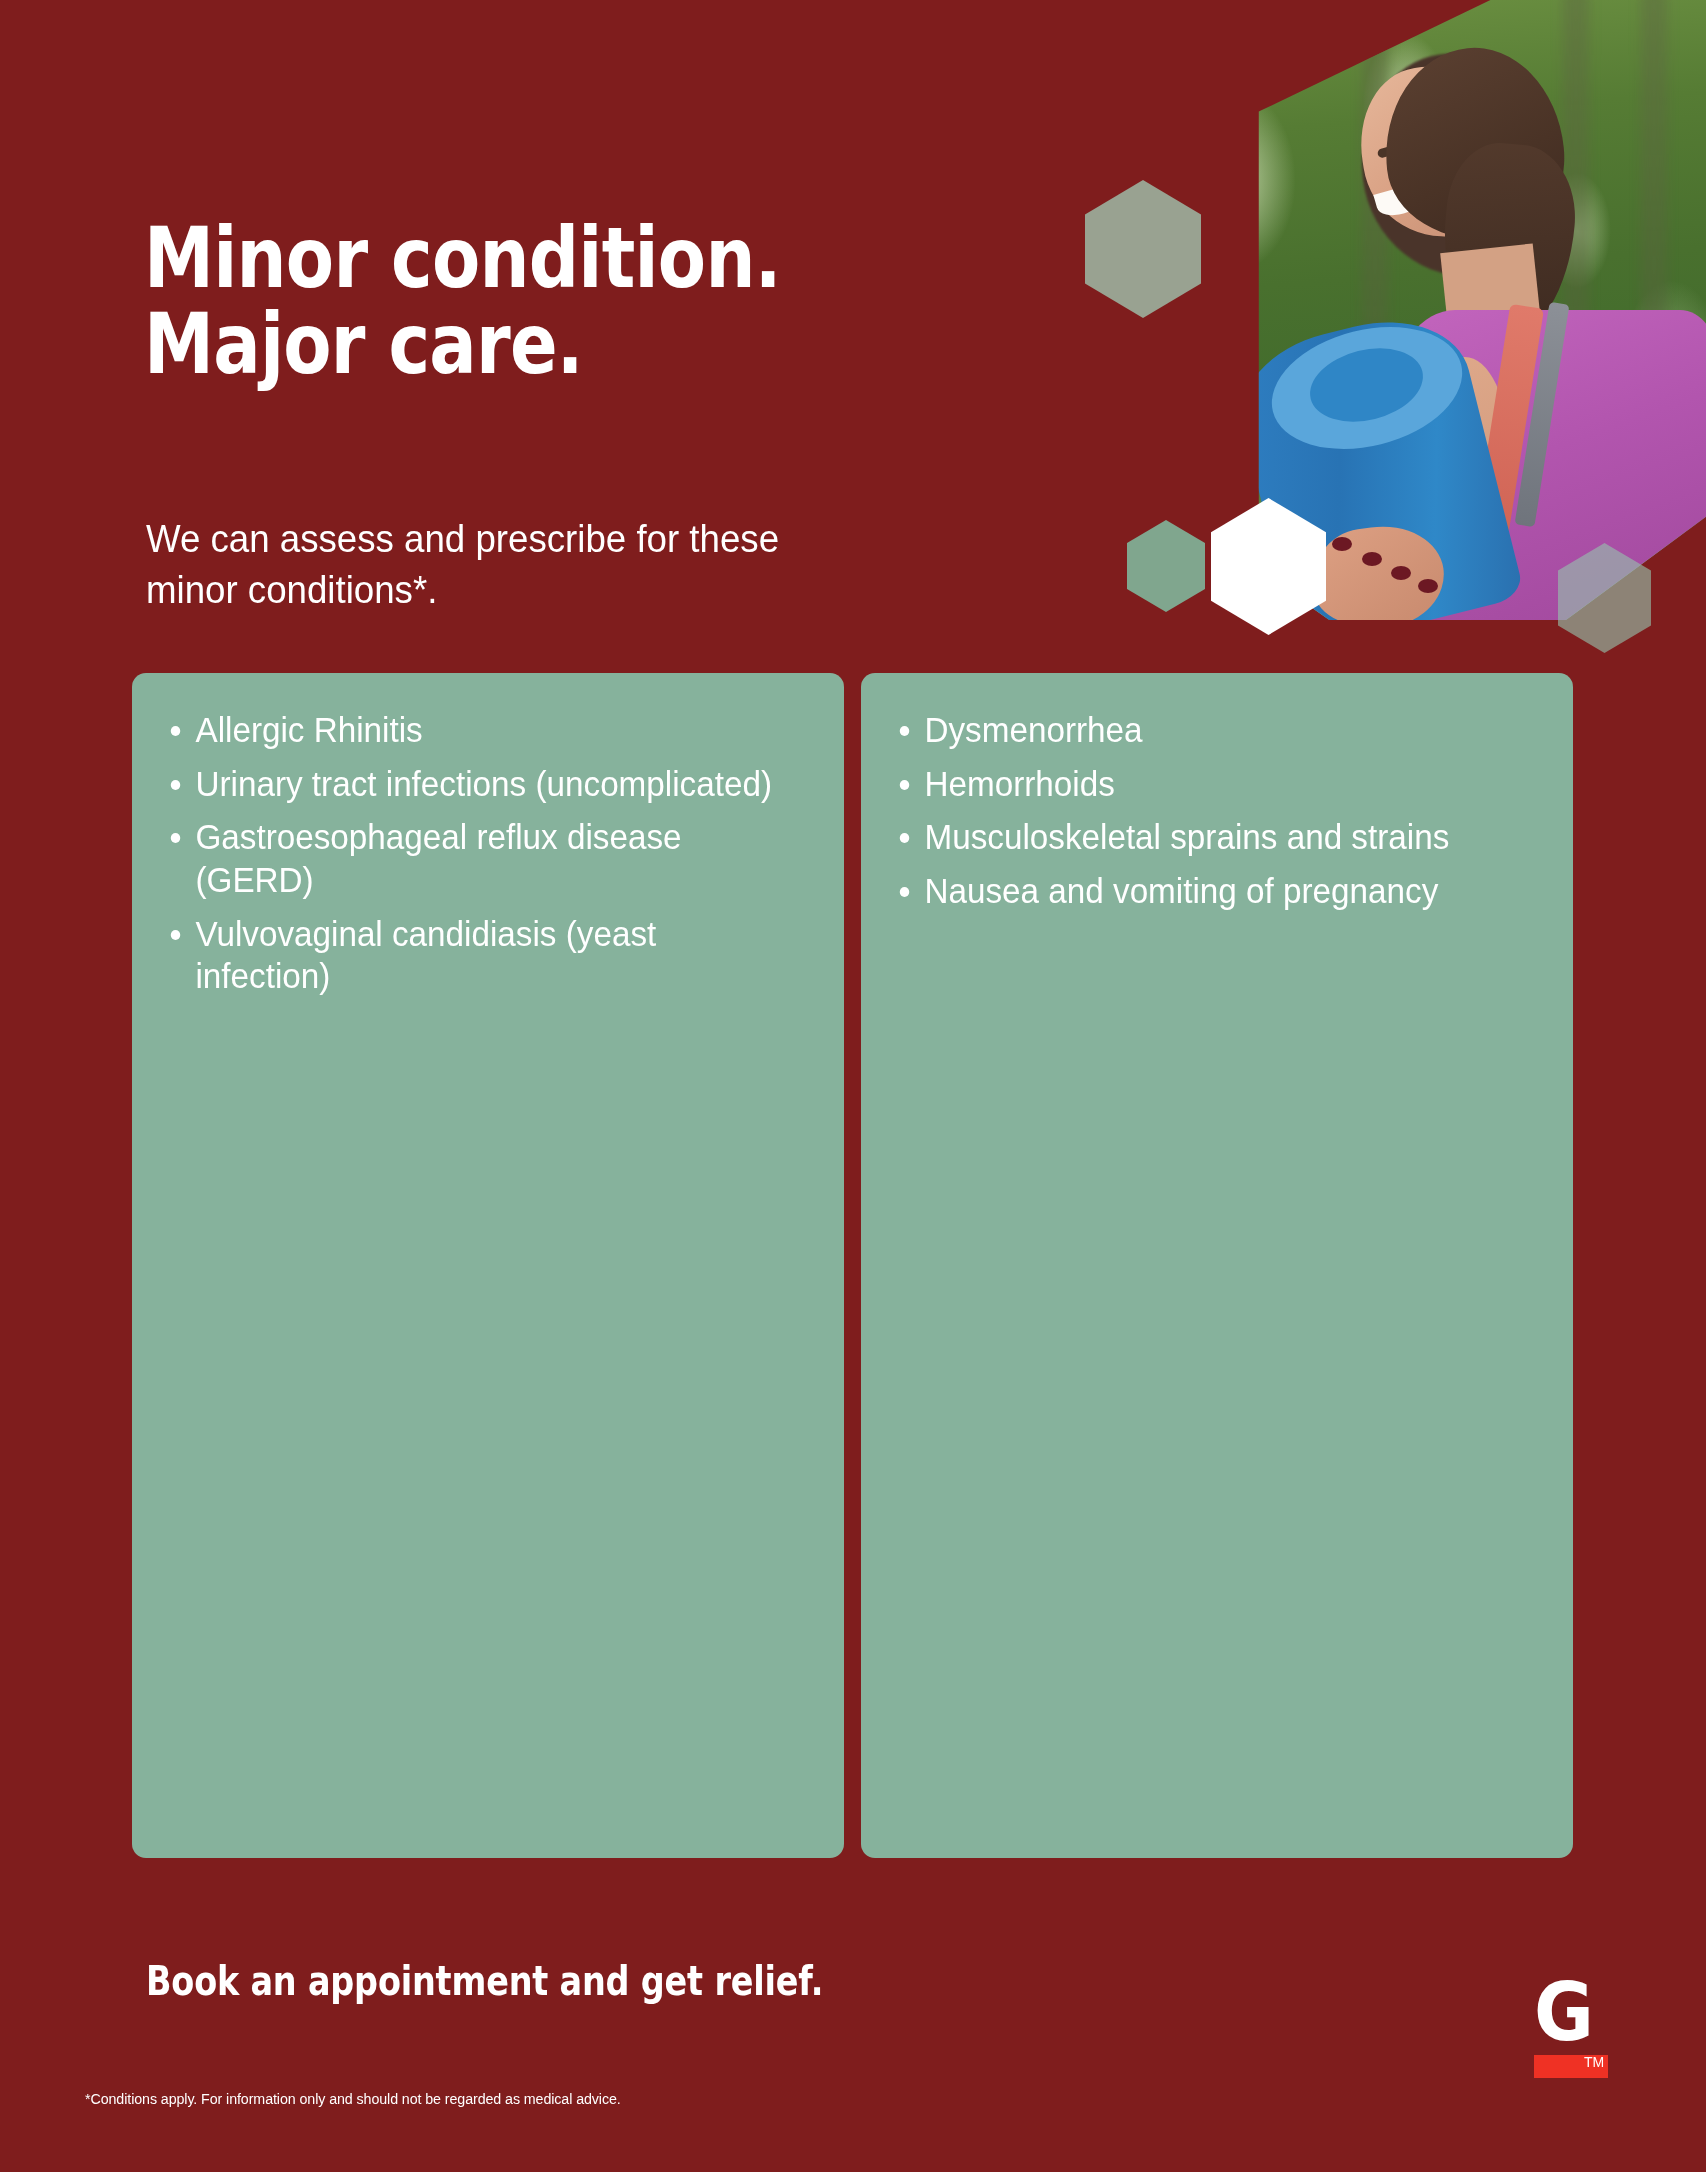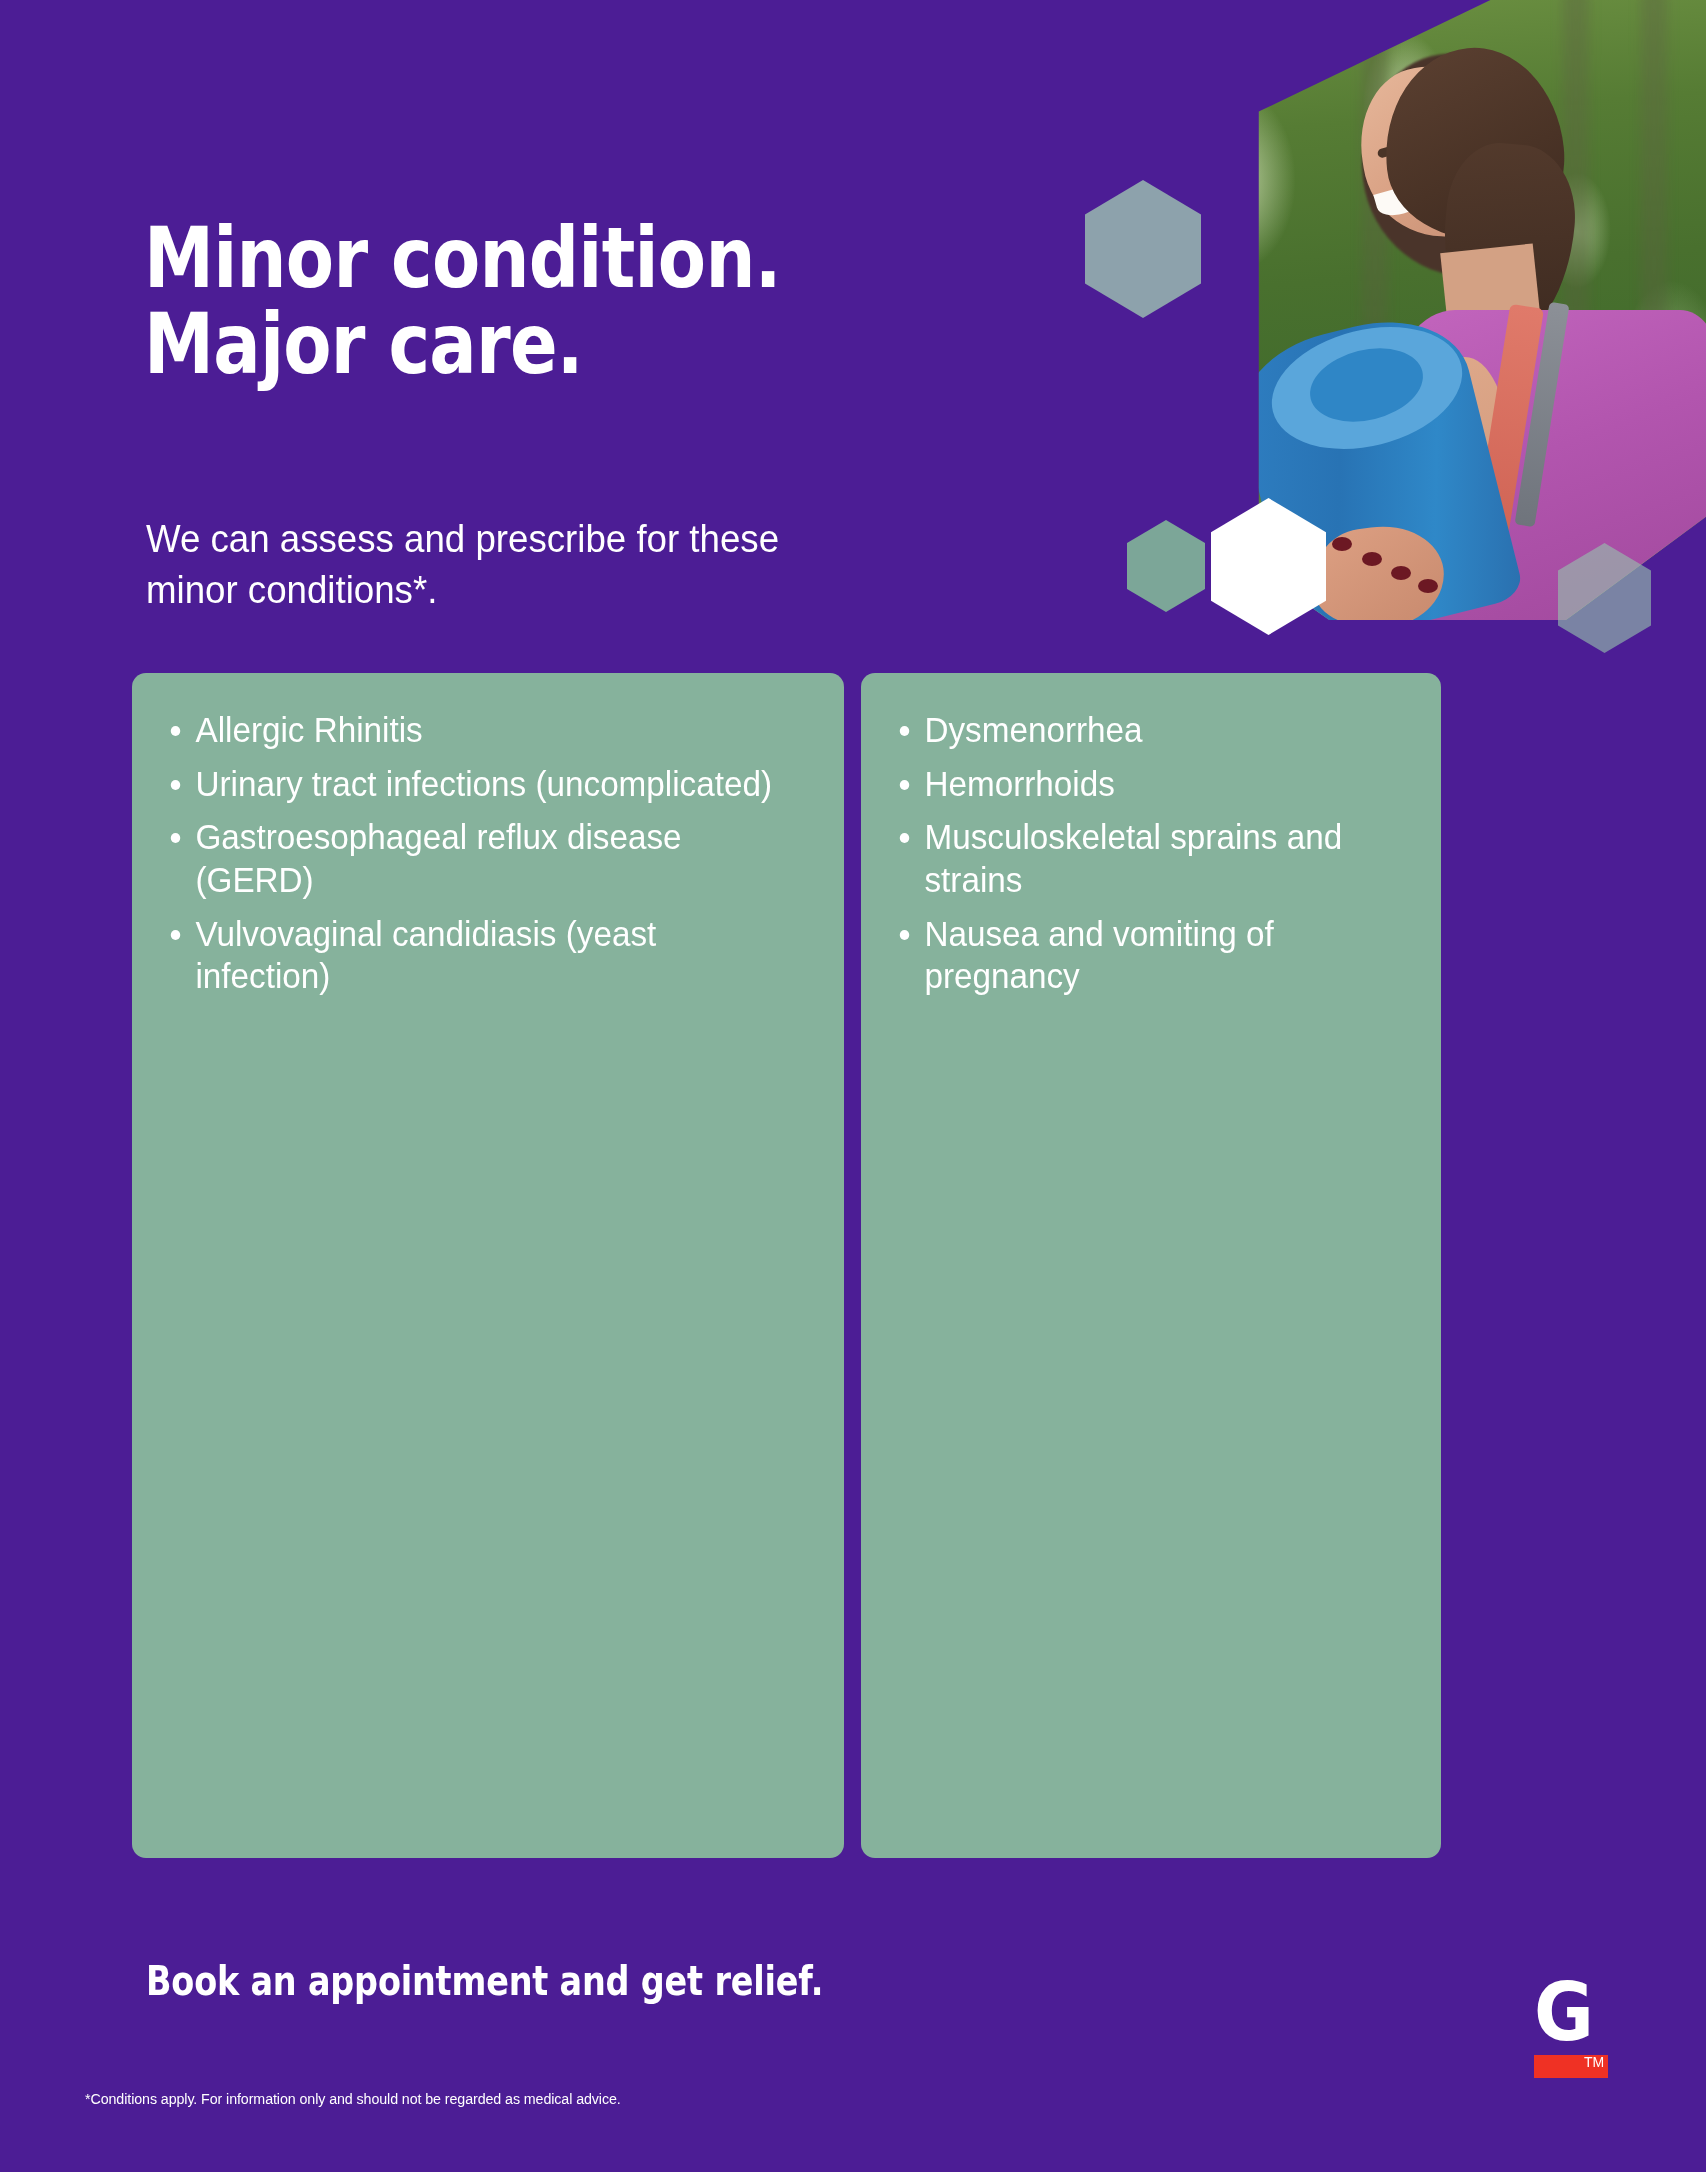--- a/index.html
+++ b/index.html
@@ -11,21 +11,21 @@
     height: 2172px;
     background: #056239;
     font-family: "DejaVu Sans", sans-serif;
     overflow: hidden;
     position: relative;
   }
 
   .poster {
     position: absolute;
     inset: 0;
-    background: #4c1d95;
+    background: #7f1d1d;
     overflow: hidden;
   }
 
   
   .hero-photo {
     position: absolute;
     left: 1129px;
     top: -7.8px;
     width: 590px;
     height: 628px;
@@ -246,21 +246,21 @@
 
   
   .panel {
     position: absolute;
     top: 673px;
     height: 1185px;
     background: #86b29c;
     border-radius: 14px;
   }
   .panel-left  { left: 132px;  width: 712px; }
-  .panel-right { left: 861px; width: 580px; }
+  .panel-right { left: 861px; width: 712px; }
 
   .bullet-list {
     list-style: none;
     margin: 0;
     padding: 36px 34px 0 34px;
   }
   .bullet-item {
     position: relative;
     color: #ffffff;
     font-family: "Liberation Sans", sans-serif;

